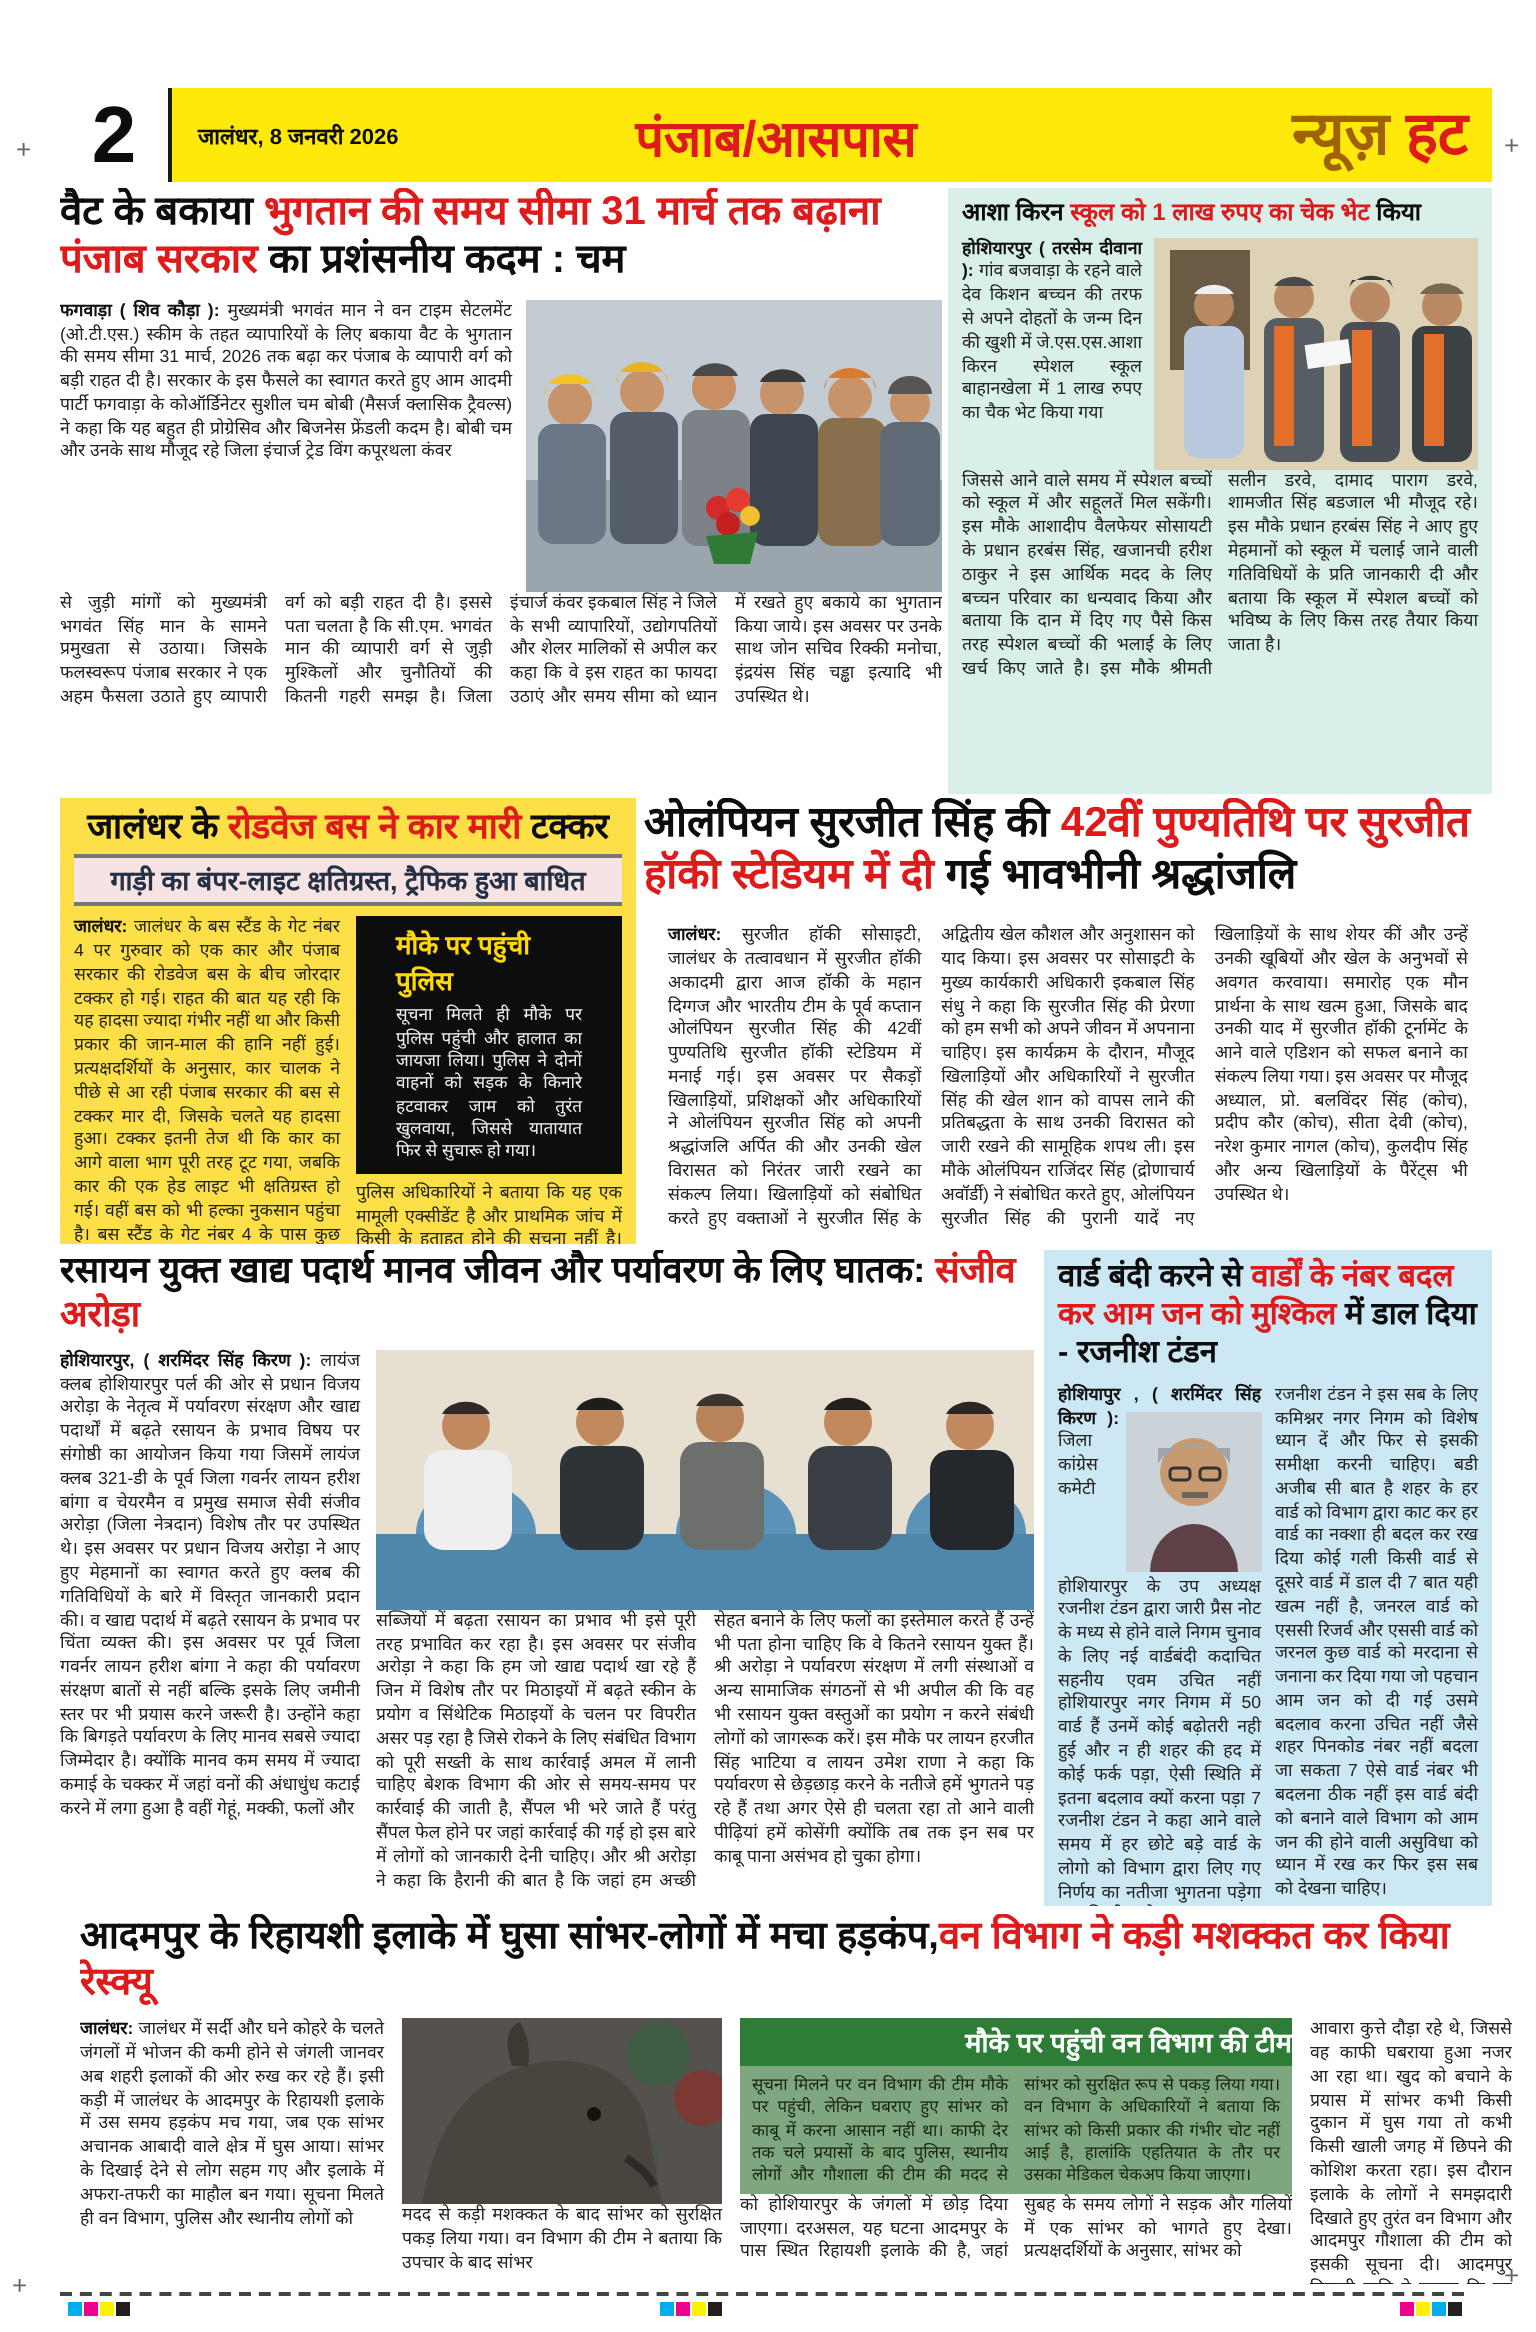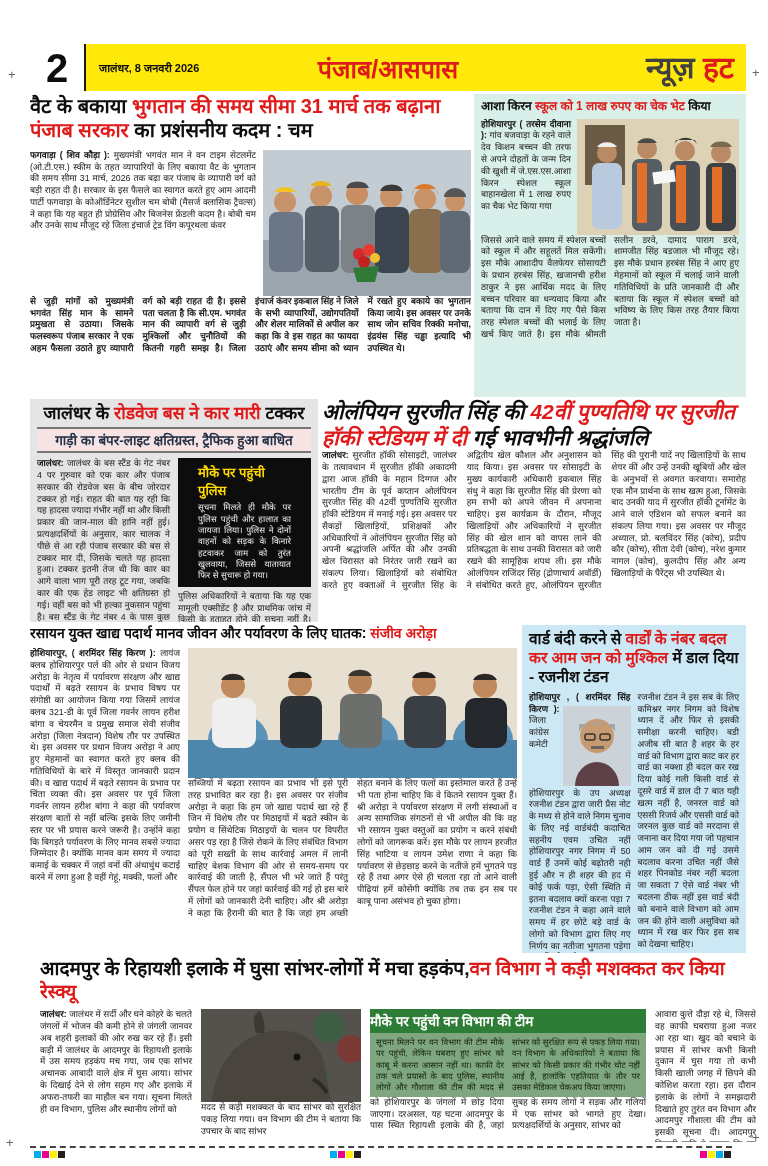--- a/index.html
+++ b/index.html
@@ -10,64 +10,64 @@
   
   .header{position:absolute;left:30px;top:44px;width:716px;height:47px;background:#ffe90a;
           display:flex;align-items:center;}
   .pgnum-box{width:54px;height:47px;background:#ffffff;display:flex;align-items:center;
              justify-content:center;border-right:2px solid #1a1a1a;flex:none;}
   .pgnum{font-size:40px;font-weight:bold;color:#0d0d0d;line-height:1;}
   .header-date{font-size:11px;font-weight:bold;color:#0d0d0d;margin-left:13px;width:170px;flex:none;}
   .section-title{position:absolute;left:0;right:0;text-align:center;font-size:25px;
                  font-weight:bold;color:#df1a1a;pointer-events:none;}
   .logo{margin-left:auto;margin-right:12px;font-size:30px;font-weight:bold;position:relative;z-index:2;line-height:1;}
-  .logo .lb{color:#404040;margin-left:17px;}.logo .lr{color:#df1a1a;}
+  .logo .lb{color:#a16207;margin-left:17px;}.logo .lr{color:#df1a1a;}
 
   
   .art{position:absolute;overflow:hidden;box-sizing:border-box;}
   .hl{font-weight:bold;color:#0d0d0d;line-height:1.22;}
   .hl .r{color:#df1a1a;}
   .btxt{font-size:8.8px;line-height:1.34;color:#222;text-align:justify;}
   .dl{font-weight:bold;color:#111;}
 
   
   .art-a{left:30px;top:94px;width:441px;height:303px;}
   .art-a .hl{font-size:20px;}
   .a-row{display:flex;gap:7px;margin-top:7px;}
   .a-col1{width:226px;flex:none;}
   .a-photo{width:208px;height:146px;flex:none;}
-  .a-bottom{margin-top:7px;column-count:4;column-gap:9px;font-weight:bold;}
+  .a-bottom{margin-top:7px;column-count:4;column-gap:9px;}
 
   
   .art-b{left:474px;top:94px;width:272px;height:303px;background:#d9efea;padding:5px 7px;}
   .art-b .hl{font-size:12px;}
   .b-row{display:flex;gap:6px;margin-top:5px;}
   .b-intro{width:90px;flex:none;}
   .b-photo{width:162px;height:116px;flex:none;}
   .b-body{margin-top:6px;column-count:2;column-gap:8px;}
 
   
-  .art-c{left:30px;top:399px;width:288px;height:223px;background:#e5e5e5;padding:4px 7px;}
+  .art-c{left:30px;top:399px;width:288px;height:223px;background:#fde047;padding:4px 7px;}
   .art-c .hl{font-size:17.5px;text-align:center;}
   .c-subhead{margin-top:3px;background:#f6e4e4;border-top:2px solid #777;border-bottom:2px solid #777;
              font-weight:bold;font-size:13.5px;color:#253045;text-align:center;padding:2px 0;}
   .c-row{display:flex;gap:8px;margin-top:5px;}
   .c-col{width:50%;}
   .police-box{background:#0d0d0d;padding:5px 20px;margin-bottom:4px;}
   .police-title{color:#ffd900;font-weight:bold;font-size:13px;margin-bottom:3px;}
   .police-body{font-size:8.6px;line-height:1.32;text-align:justify;color:#f2f2f2;}
 
   
   .art-d{left:322px;top:399px;width:424px;height:223px;}
-  .art-d .hl{font-size:21px;font-style:italic;}
+  .art-d .hl{font-size:21px;}
   .d-body{margin-top:7px;column-count:3;column-gap:10px;}
 
   
   .art-e{left:30px;top:625px;width:487px;height:328px;}
-  .art-e .hl{font-size:14px;}
+  .art-e .hl{font-size:18px;}
   .e-row{display:flex;gap:8px;margin-top:6px;}
   .e-col1{width:150px;flex:none;}
   .e-right{flex:1;}
   .e-photo{width:100%;height:130px;}
   .e-body{margin-top:5px;column-count:2;column-gap:9px;}
 
   
   .art-f{left:522px;top:625px;width:224px;height:328px;background:#cde8f5;padding:5px 7px;}
   .art-f .hl{font-size:15.5px;}
   .f-row{display:flex;gap:7px;margin-top:5px;}
@@ -77,21 +77,21 @@
   
   .art-g{left:40px;top:957px;width:716px;height:185px;}
   .art-g .hl{font-size:19px;}
   .g-row{display:flex;gap:9px;margin-top:6px;}
   .g-col1{width:152px;flex:none;}
   .g-mid{width:160px;flex:none;}
   .g-photo{width:160px;height:93px;}
   .g-mid-text{margin-top:4px;}
   .g-green-wrap{width:276px;flex:none;}
   .green-box{background:#7fa77f;}
-  .green-title{background:#2e7d36;color:#ffffff;font-weight:bold;text-align:left;
+  .green-title{background:#2e7d36;color:#ffffff;font-weight:bold;text-align:right;
                font-size:13.5px;padding:3px 0;}
   .green-body{padding:4px 6px;column-count:2;column-gap:8px;font-size:8.4px;
               line-height:1.32;color:#16240f;text-align:justify;}
   .g-below-green{margin-top:4px;column-count:2;column-gap:8px;}
   .g-col5{flex:1;}
 
   
   .footer-line{position:absolute;left:30px;top:1146px;width:702px;border-top:2px dashed #444;}
   .reg{position:absolute;display:flex;gap:1px;}
   .reg i{width:7px;height:7px;display:block;}
@@ -219,21 +219,21 @@
         </div>
         <p class="btxt" style="margin:0;">पुलिस अधिकारियों ने बताया कि यह एक मामूली एक्सीडेंट है और प्राथमिक जांच में किसी के हताहत होने की सूचना नहीं है। फिलहाल दोनों पक्षों से बातचीत कर मामले को सुलझाने की कोशिश की जा रही है।</p>
       </div>
     </div>
   </div>
 
   <div class="art art-d">
     <div class="hl">
       <span class="k">ओलंपियन सुरजीत सिंह की </span><span class="r">42वीं पुण्यतिथि पर सुरजीत हॉकी स्टेडियम में दी </span><span class="k">गई भावभीनी श्रद्धांजलि</span>
     </div>
-    <p class="btxt d-body" style="margin:0;">
+    <p class="btxt d-body" style="margin:12px;">
       <span class="dl">जालंधर: </span><span>सुरजीत हॉकी सोसाइटी, जालंधर के तत्वावधान में सुरजीत हॉकी अकादमी द्वारा आज हॉकी के महान दिग्गज और भारतीय टीम के पूर्व कप्तान ओलंपियन सुरजीत सिंह की 42वीं पुण्यतिथि सुरजीत हॉकी स्टेडियम में मनाई गई। इस अवसर पर सैकड़ों खिलाड़ियों, प्रशिक्षकों और अधिकारियों ने ओलंपियन सुरजीत सिंह को अपनी श्रद्धांजलि अर्पित की और उनकी खेल विरासत को निरंतर जारी रखने का संकल्प लिया। खिलाड़ियों को संबोधित करते हुए वक्ताओं ने सुरजीत सिंह के अद्वितीय खेल कौशल और अनुशासन को याद किया। इस अवसर पर सोसाइटी के मुख्य कार्यकारी अधिकारी इकबाल सिंह संधु ने कहा कि सुरजीत सिंह की प्रेरणा को हम सभी को अपने जीवन में अपनाना चाहिए। इस कार्यक्रम के दौरान, मौजूद खिलाड़ियों और अधिकारियों ने सुरजीत सिंह की खेल शान को वापस लाने की प्रतिबद्धता के साथ उनकी विरासत को जारी रखने की सामूहिक शपथ ली। इस मौके ओलंपियन राजिंदर सिंह (द्रोणाचार्य अवॉर्डी) ने संबोधित करते हुए, ओलंपियन सुरजीत सिंह की पुरानी यादें नए खिलाड़ियों के साथ शेयर कीं और उन्हें उनकी खूबियों और खेल के अनुभवों से अवगत करवाया। समारोह एक मौन प्रार्थना के साथ खत्म हुआ, जिसके बाद उनकी याद में सुरजीत हॉकी टूर्नामेंट के आने वाले एडिशन को सफल बनाने का संकल्प लिया गया। इस अवसर पर मौजूद अध्याल, प्रो. बलविंदर सिंह (कोच), प्रदीप कौर (कोच), सीता देवी (कोच), नरेश कुमार नागल (कोच), कुलदीप सिंह और अन्य खिलाड़ियों के पैरेंट्स भी उपस्थित थे।</span>
     </p>
   </div>
 
   <div class="art art-e">
     <div class="hl">
       <span class="k">रसायन युक्त खाद्य पदार्थ मानव जीवन और पर्यावरण के लिए घातक: </span><span class="r">संजीव अरोड़ा</span>
     </div>
     <div class="e-row">
       <p class="btxt e-col1" style="margin:0;">

